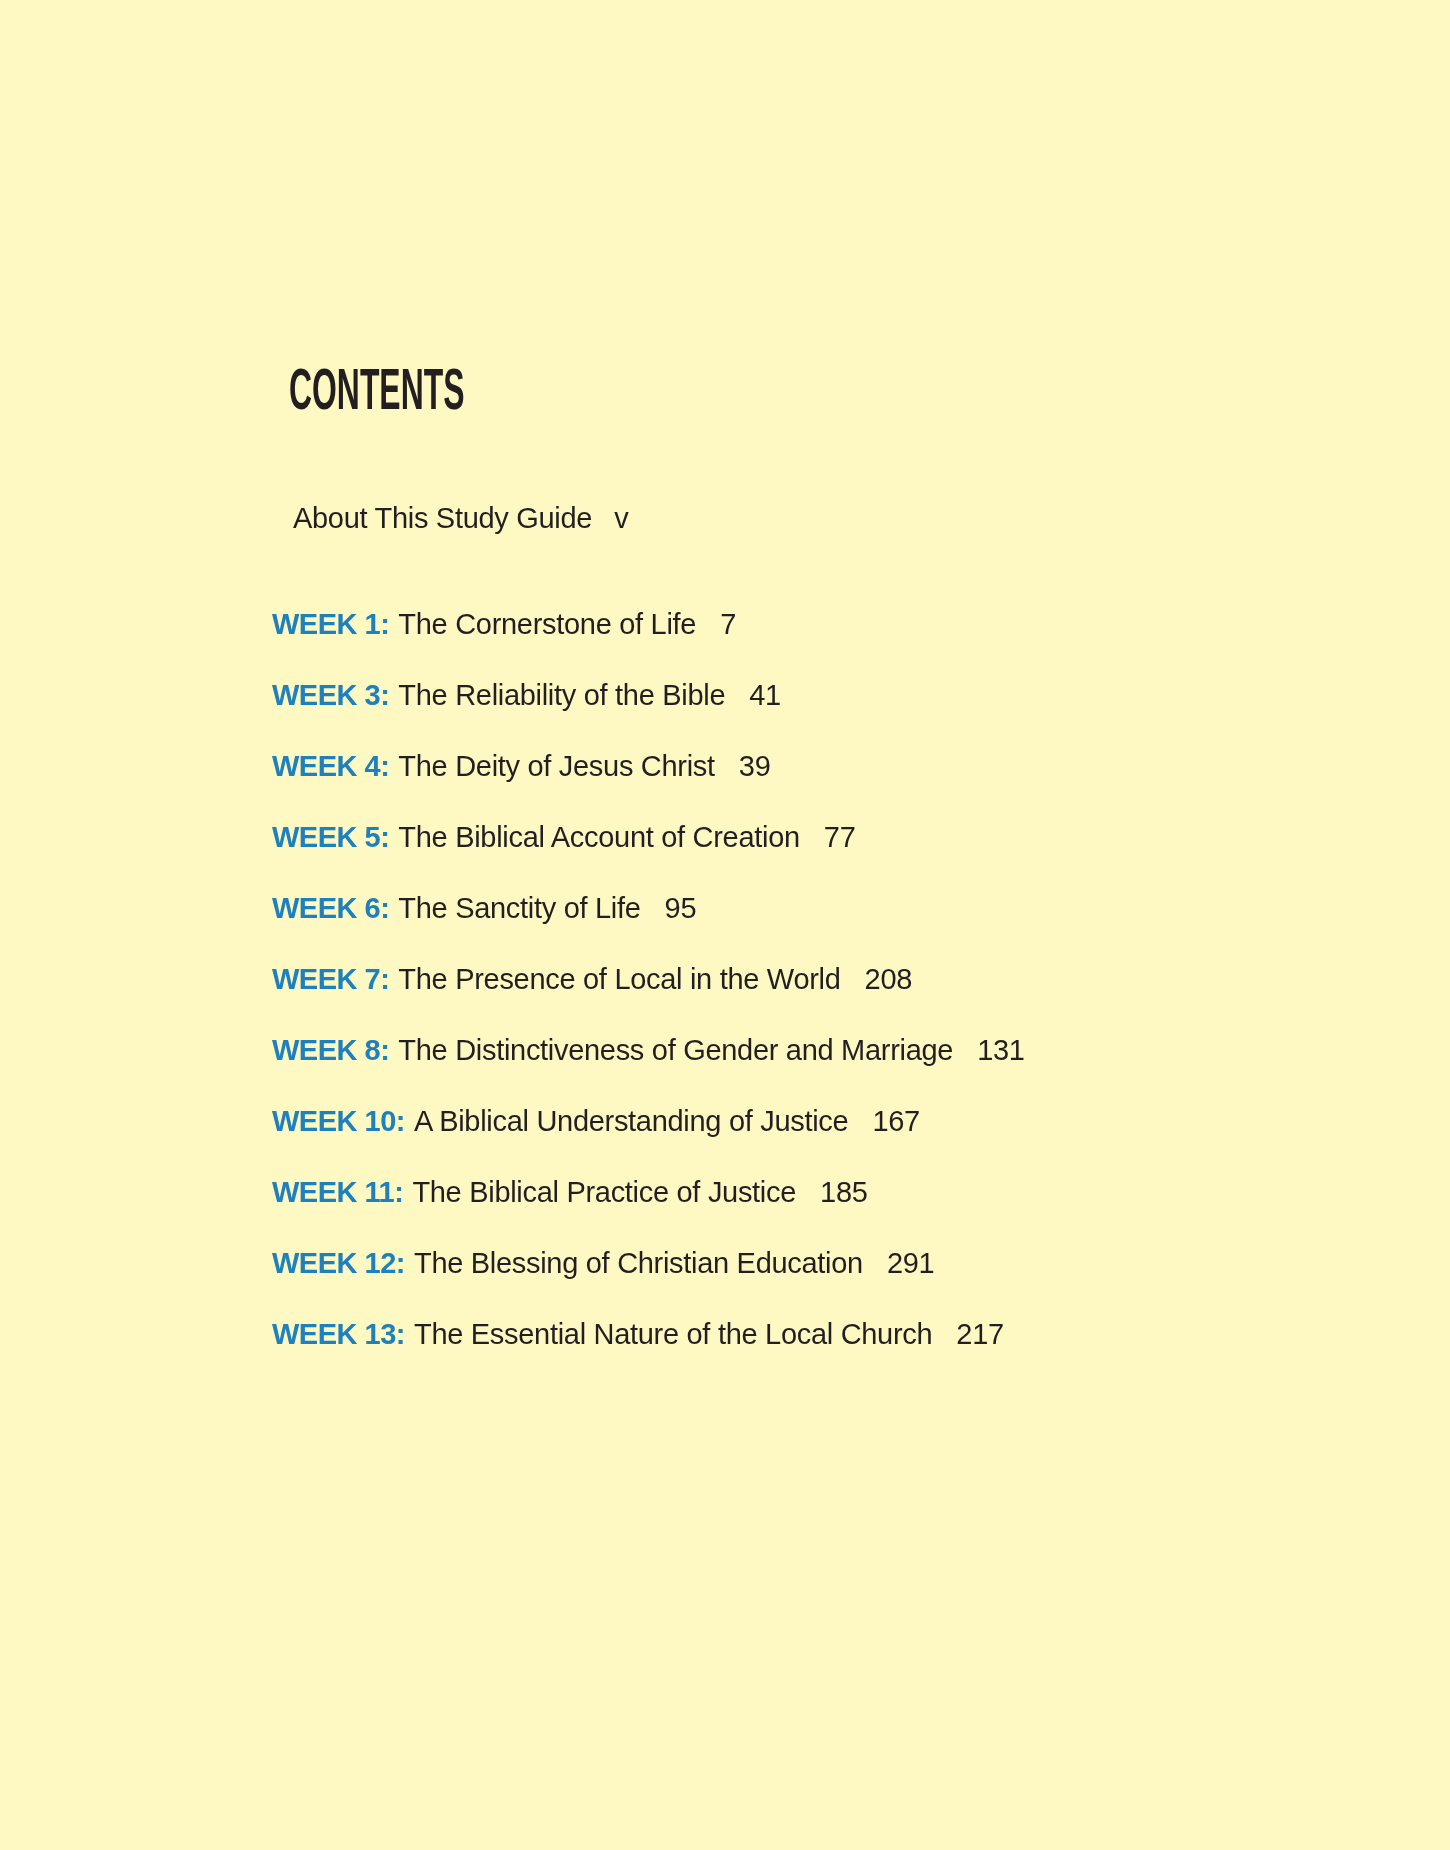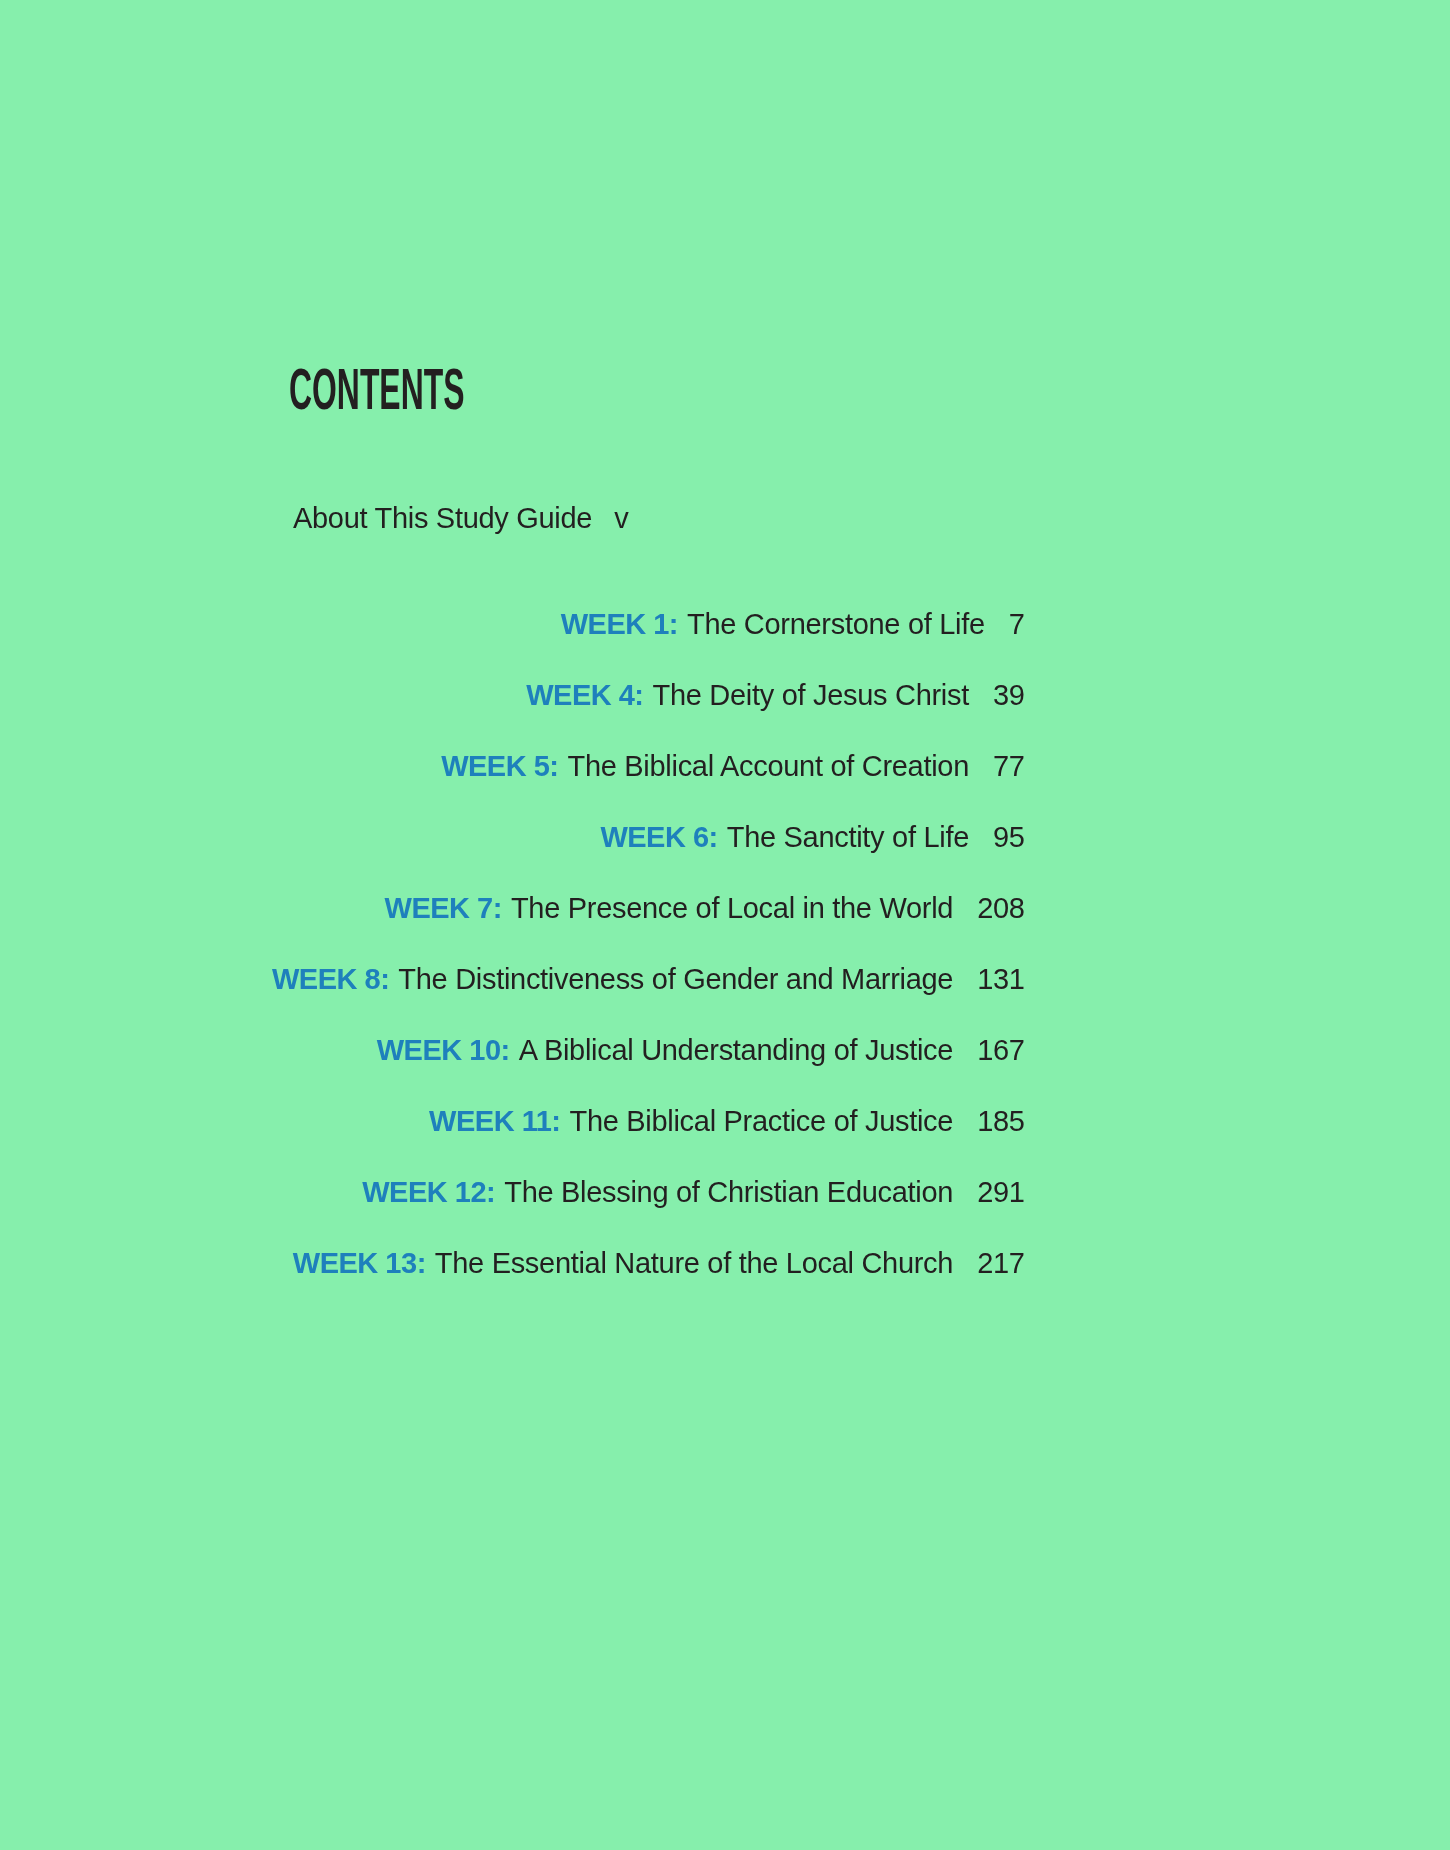--- a/index.html
+++ b/index.html
@@ -4,21 +4,21 @@
 <style>
   html, body {
     margin: 0;
     padding: 0;
     background: #ffffff;
   }
   .page {
     position: relative;
     width: 1450px;
     height: 1850px;
-    background: #86efac;
+    background: #fef9c3;
     font-family: "Liberation Sans", sans-serif;
     color: #231F20;
     overflow: hidden;
   }
   .contents-title {
     position: absolute;
     left: 289px;
     top: 360px;
     margin: 0;
     font-size: 58px;
@@ -51,21 +51,20 @@
     padding: 0;
     list-style: none;
   }
   .toc-list li {
     height: 30px;
     margin: 0 0 41px 0;
     font-size: 29px;
     line-height: 30px;
     letter-spacing: -0.3px;
     white-space: nowrap;
-    text-align: right;
   }
   .wk {
     color: var(--accent-blue, #1E80BC);
     font-weight: bold;
     letter-spacing: -0.5px;
     margin-right: 9px;
   }
   .tt {
     color: #231F20;
   }
@@ -81,20 +80,23 @@
 
   <h1 class="contents-title">CONTENTS</h1>
 
   <div class="about-row">
     <span>About This Study Guide</span><span class="pg">v</span>
   </div>
 
   <ol class="toc-list">
     <li>
       <span class="wk">WEEK 1:</span><span class="tt">The Cornerstone of Life</span><span class="pg">7</span>
+    </li>
+      <li>
+      <span class="wk">WEEK 3:</span><span class="tt">The Reliability of the Bible</span><span class="pg">41</span>
     </li>
       <li>
       <span class="wk">WEEK 4:</span><span class="tt">The Deity of Jesus Christ</span><span class="pg">39</span>
     </li>
       <li>
       <span class="wk">WEEK 5:</span><span class="tt">The Biblical Account of Creation</span><span class="pg">77</span>
     </li>
       <li>
       <span class="wk">WEEK 6:</span><span class="tt">The Sanctity of Life</span><span class="pg">95</span>
     </li>

